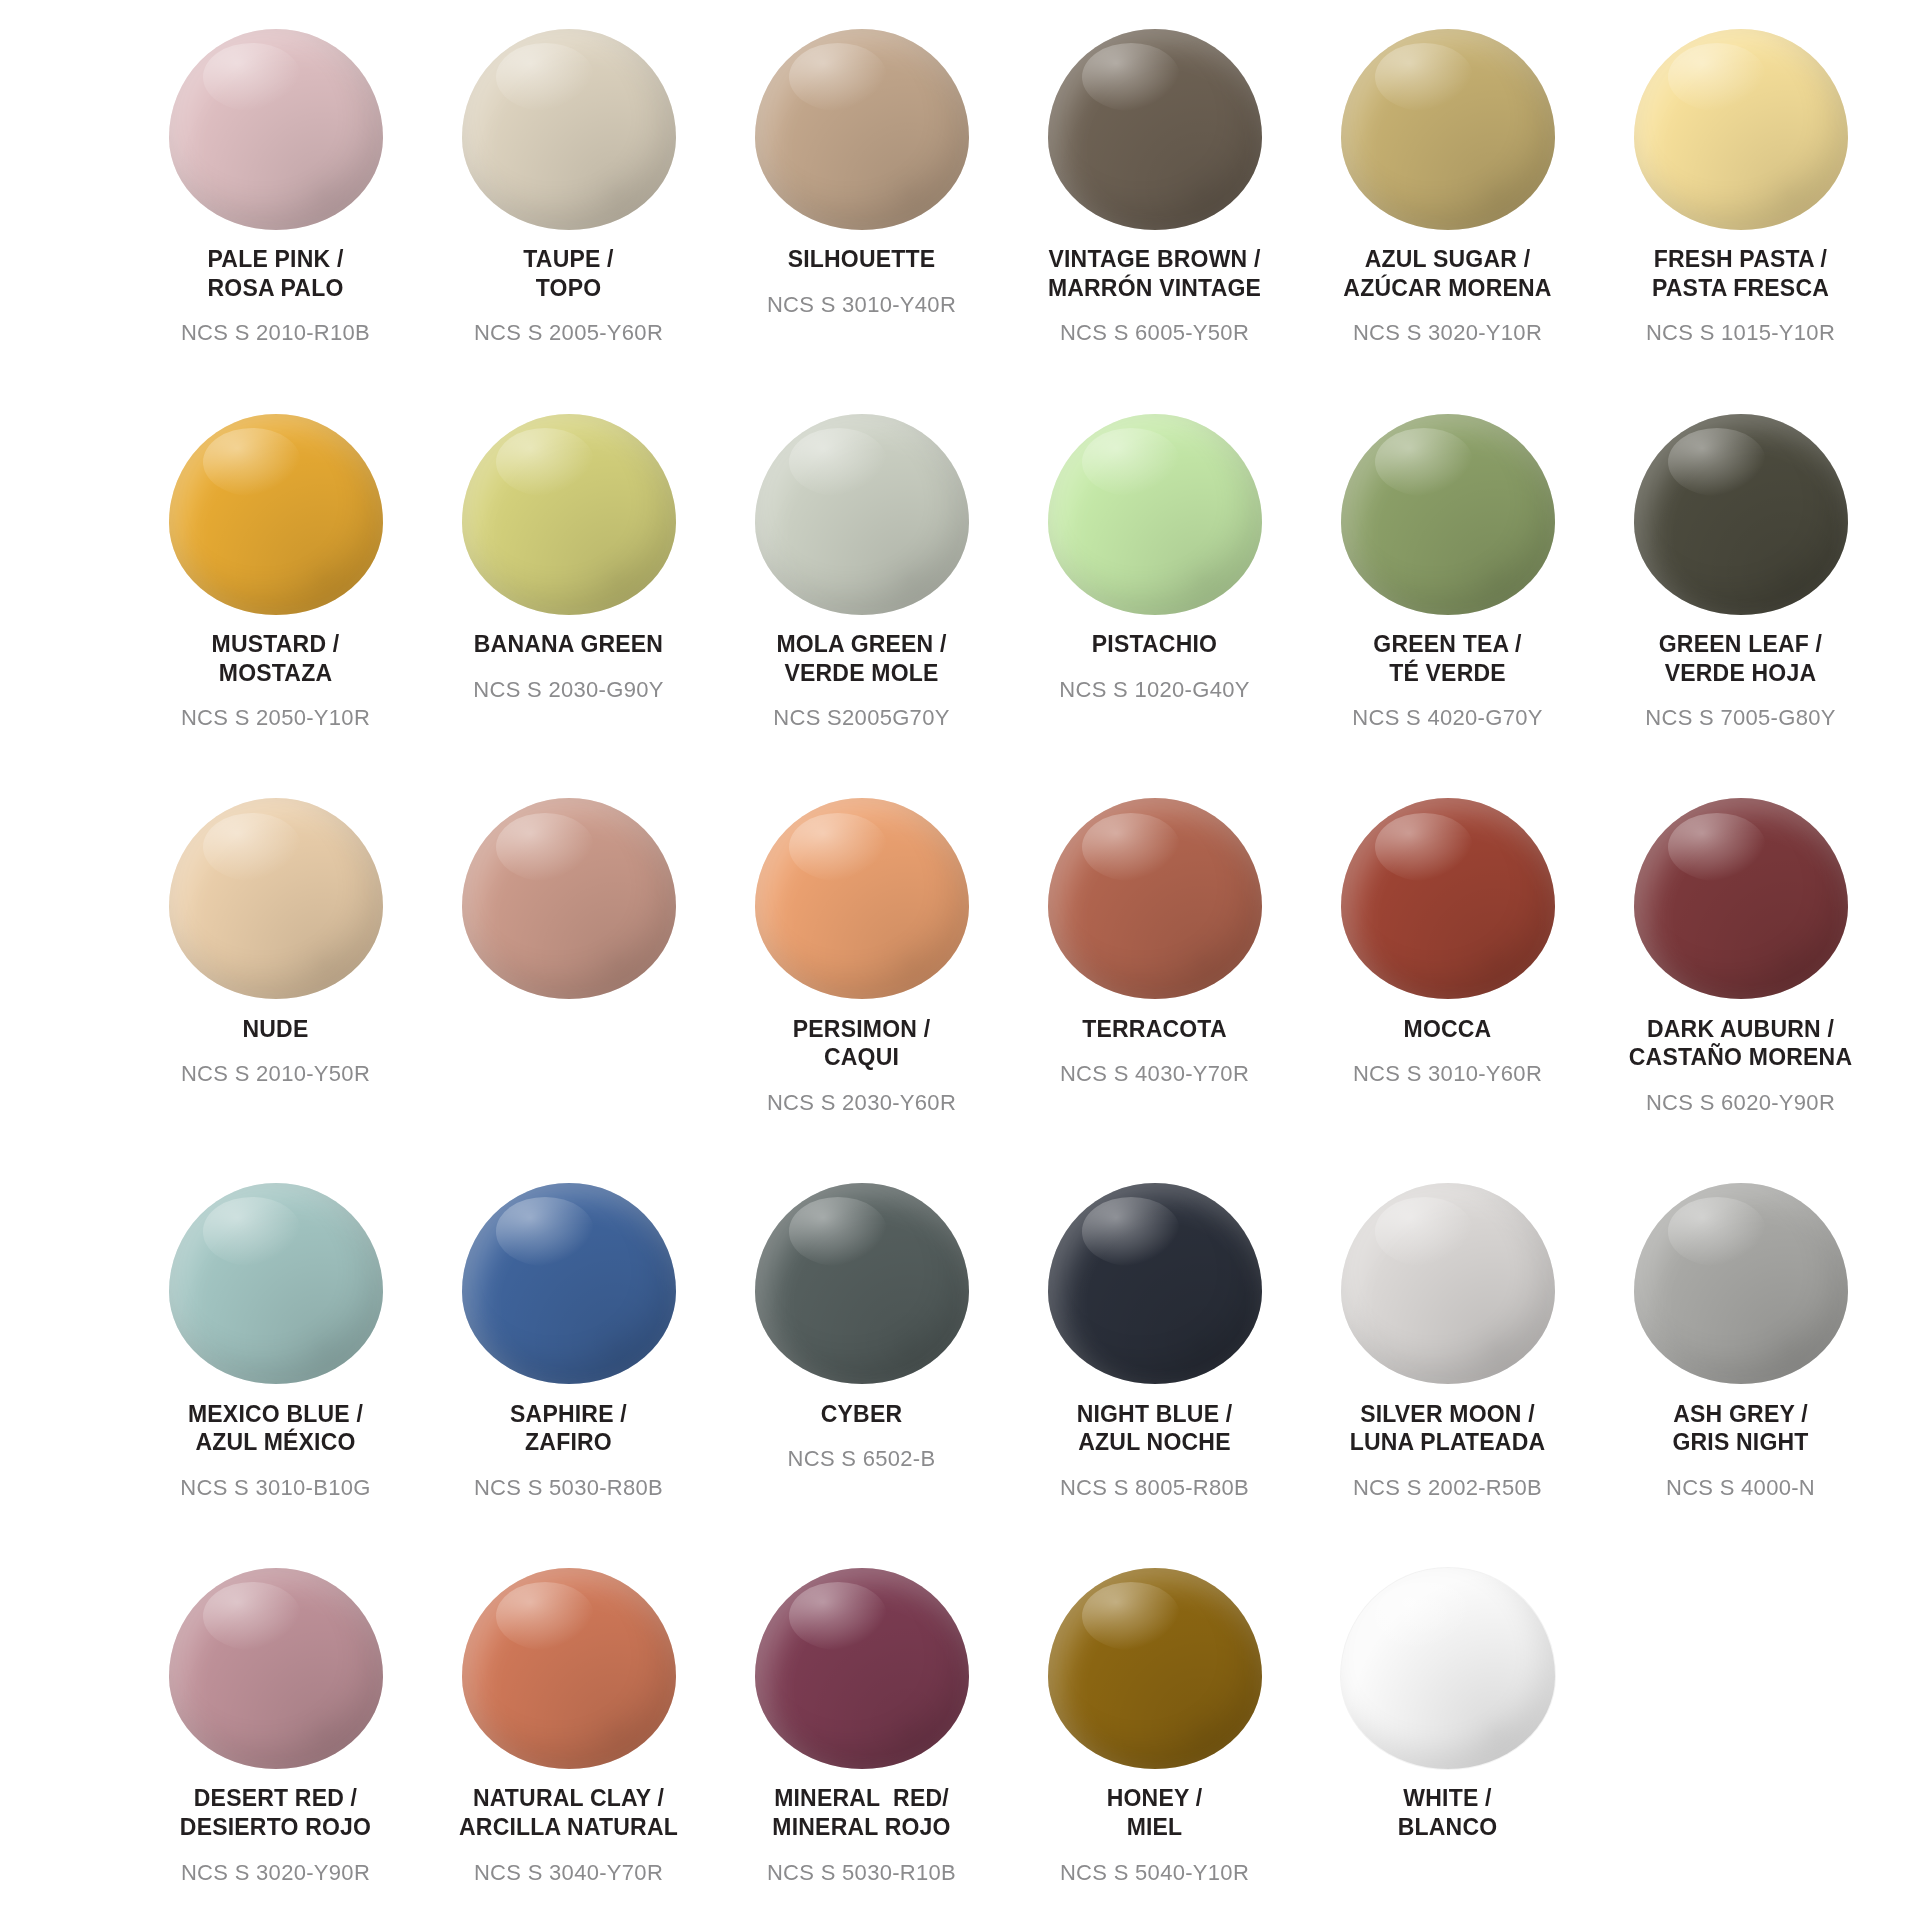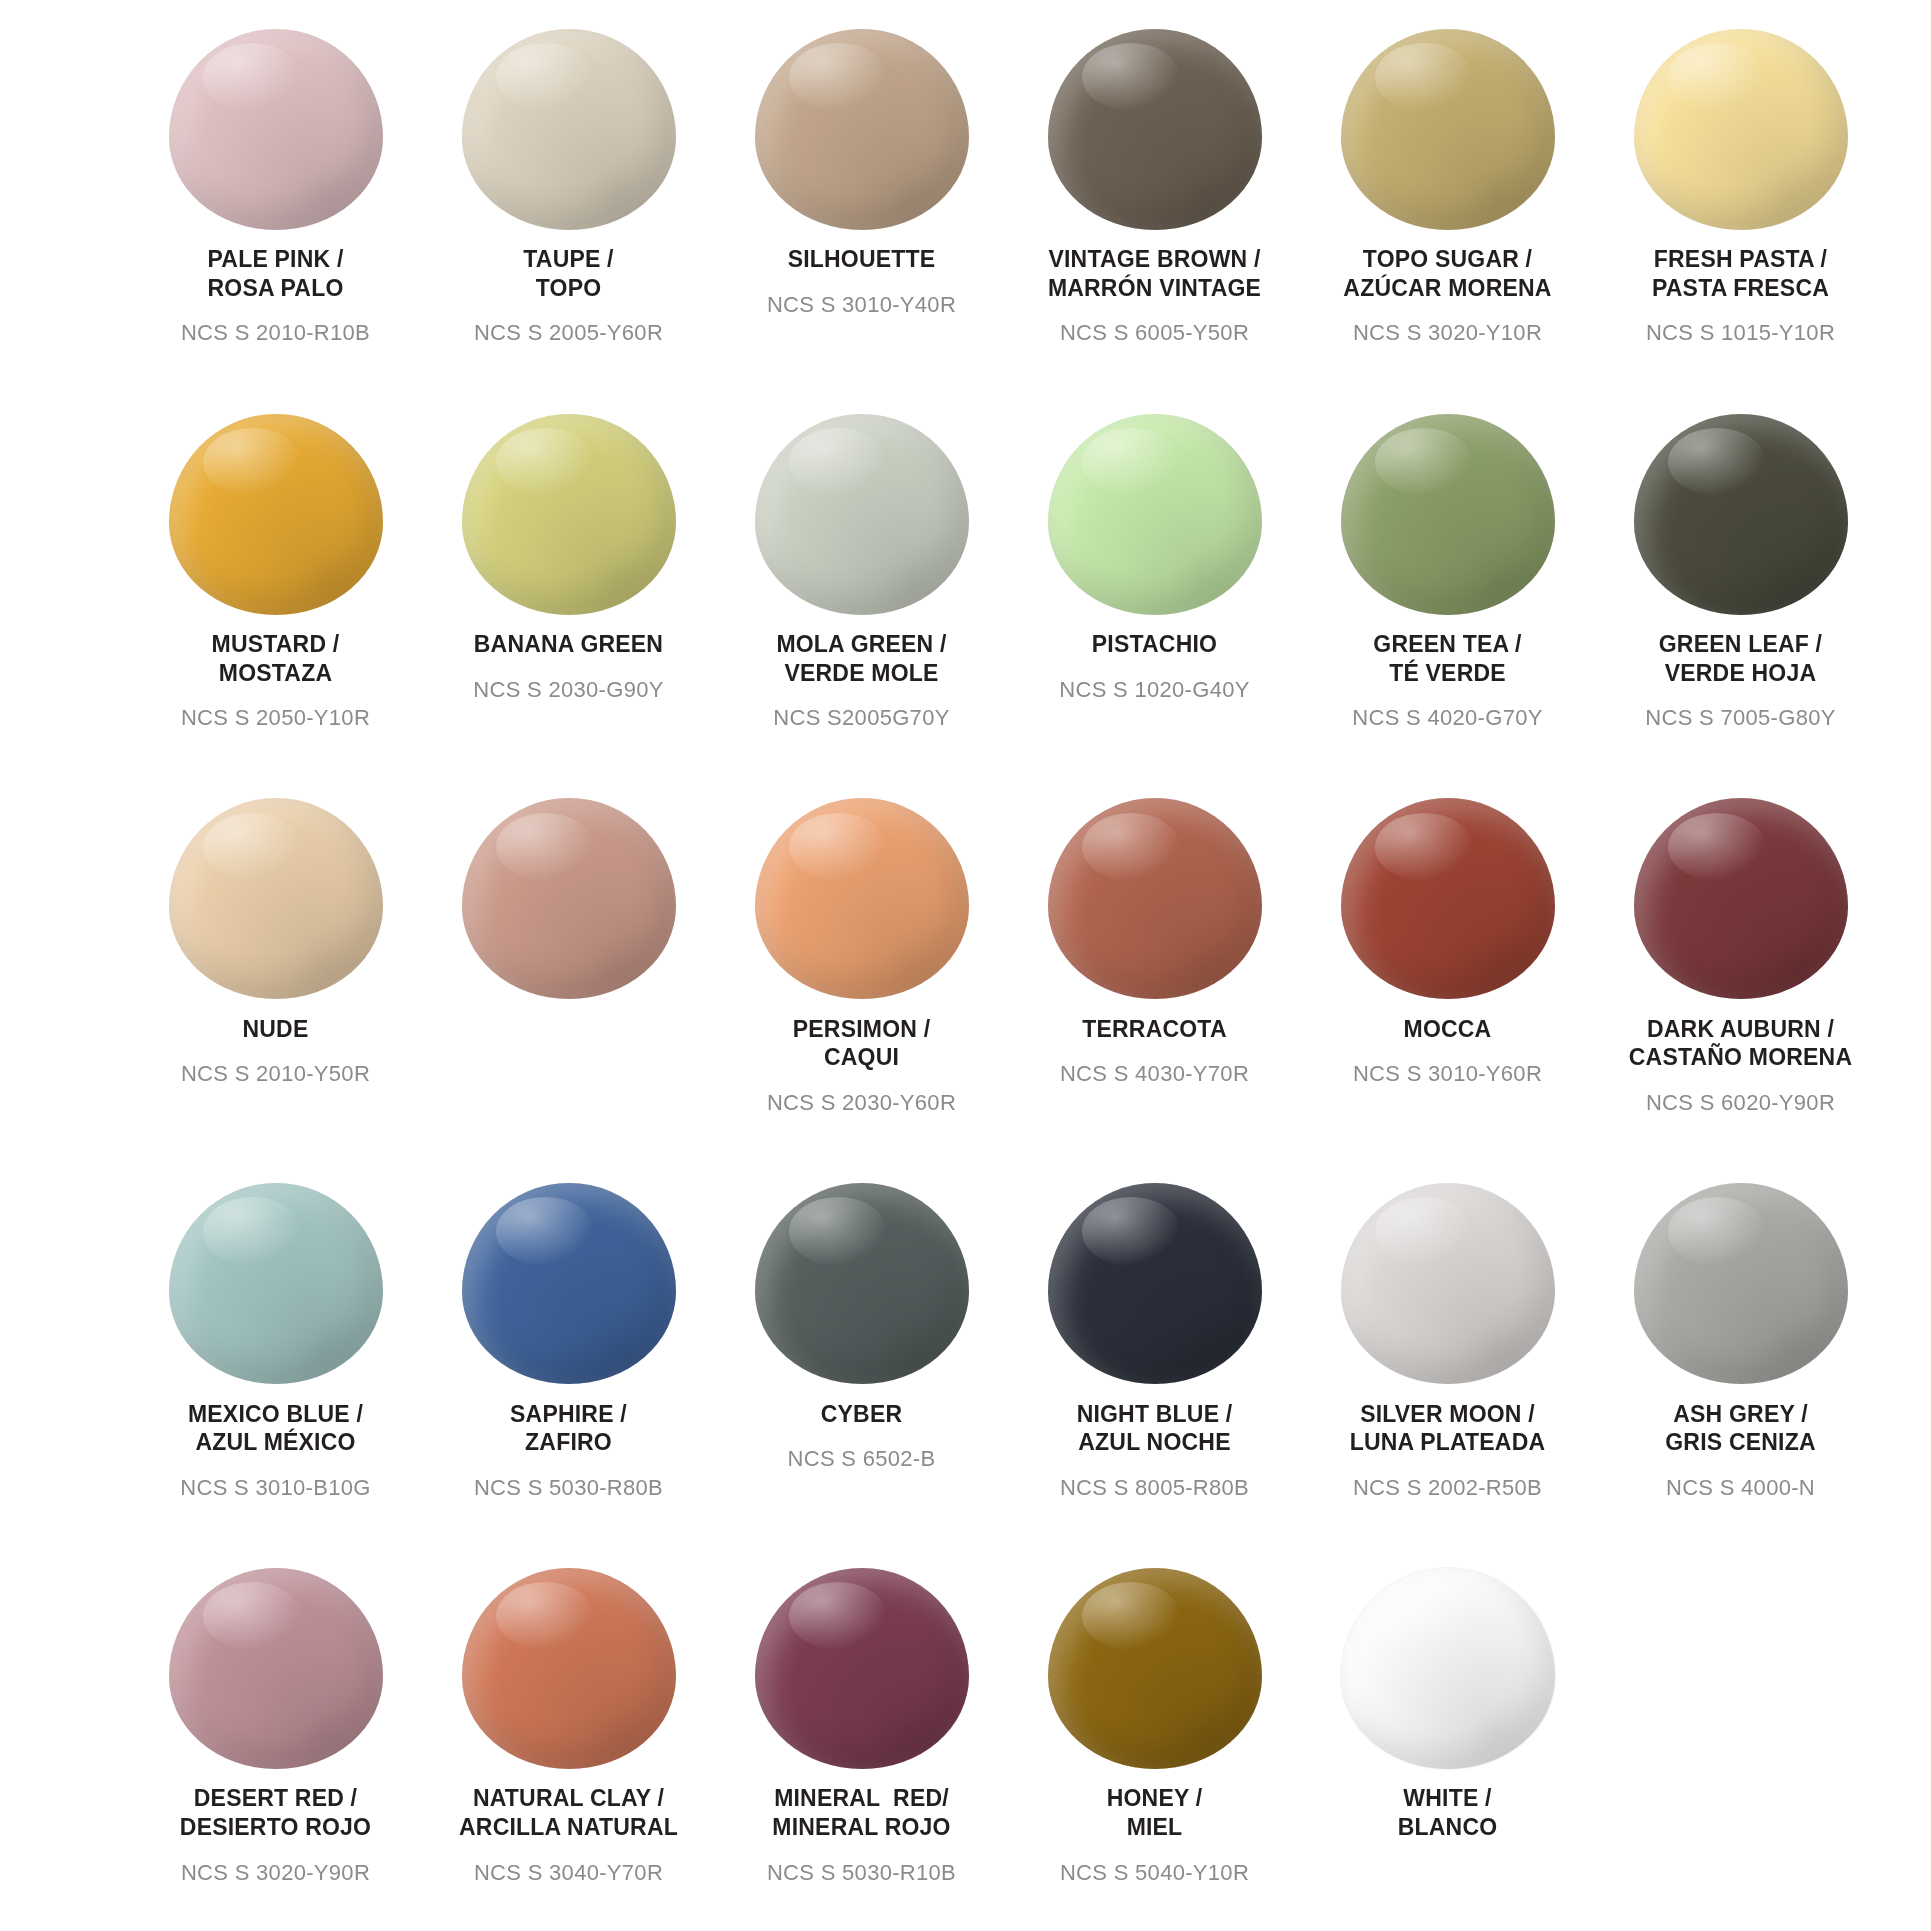--- a/index.html
+++ b/index.html
@@ -174,21 +174,21 @@
         </div>
       </div>
       <div class="swatch-cell">
         <div class="blob-wrap">
           <div class="blob" style="background: rgb(198, 176, 113);">
             <div class="blob-shade"></div>
             <div class="blob-gloss"></div>
           </div>
         </div>
         <div class="label-block">
-          <div class="name-line">TOPO SUGAR /</div>
+          <div class="name-line">AZUL SUGAR /</div>
           <div class="name-line">AZÚCAR MORENA</div>
           <div class="ncs-line">NCS S 3020-Y10R</div>
         </div>
       </div>
       <div class="swatch-cell">
         <div class="blob-wrap">
           <div class="blob" style="background: rgb(247, 224, 154);">
             <div class="blob-shade"></div>
             <div class="blob-gloss"></div>
           </div>
@@ -411,21 +411,21 @@
       </div>
       <div class="swatch-cell">
         <div class="blob-wrap">
           <div class="blob" style="background: rgb(170, 170, 167);">
             <div class="blob-shade"></div>
             <div class="blob-gloss"></div>
           </div>
         </div>
         <div class="label-block">
           <div class="name-line">ASH GREY /</div>
-          <div class="name-line">GRIS CENIZA</div>
+          <div class="name-line">GRIS NIGHT</div>
           <div class="ncs-line">NCS S 4000-N</div>
         </div>
       </div>
       <div class="swatch-cell">
         <div class="blob-wrap">
           <div class="blob" style="background: rgb(192, 146, 154);">
             <div class="blob-shade"></div>
             <div class="blob-gloss"></div>
           </div>
         </div>

